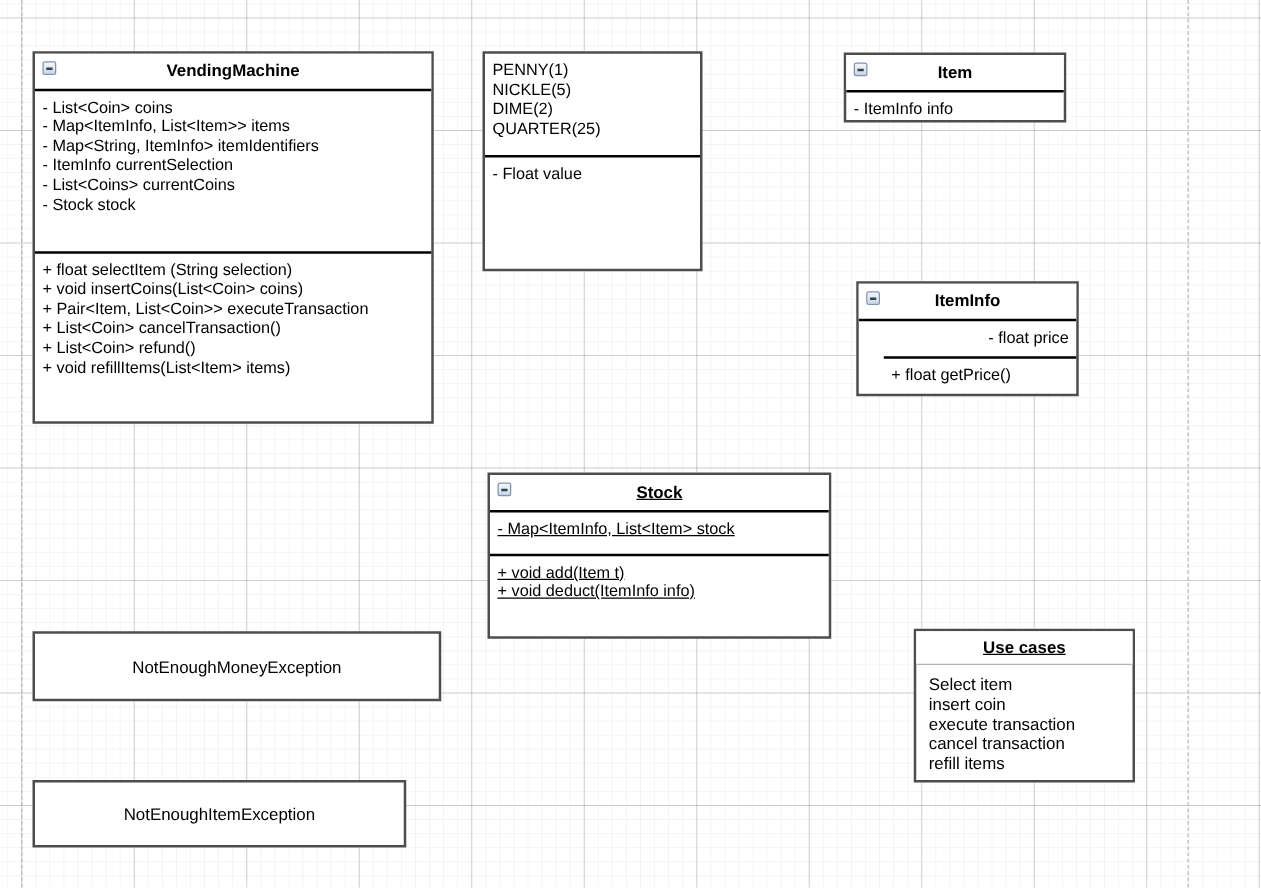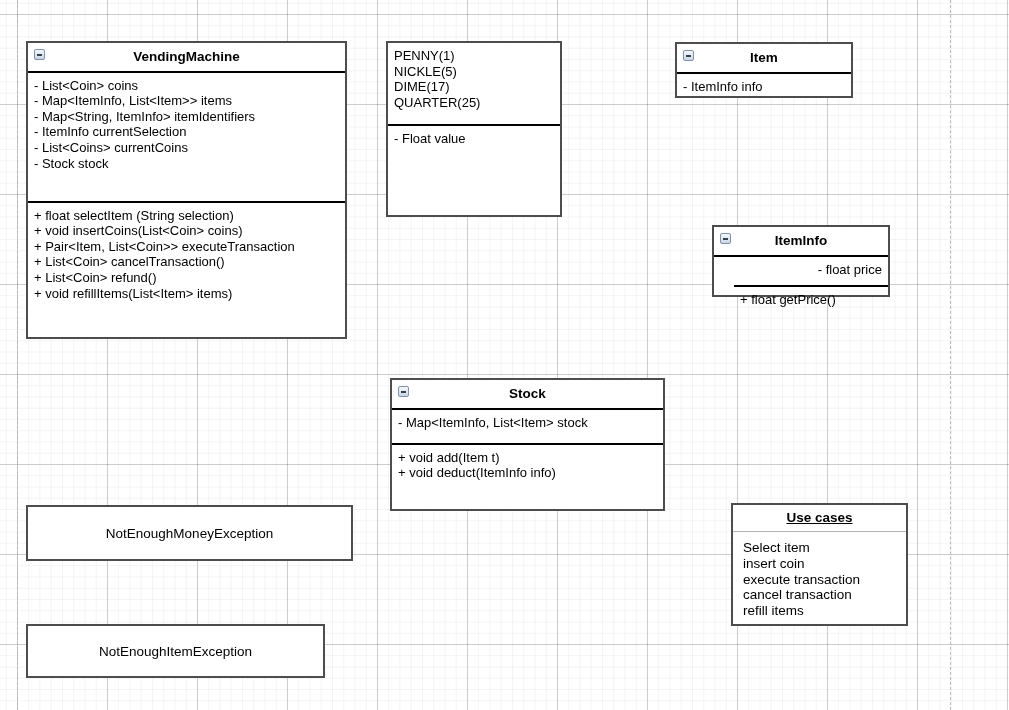--- a/index.html
+++ b/index.html
@@ -140,42 +140,42 @@
   <div class="uml-box" id="box-vending-machine" style="left: 26px; top: 41px; width: 321px; height: 298px;">
     <div class="uml-header">
       <span class="collapse-icon"></span>
       <span class="hdr-line">VendingMachine</span>
     </div>
     <div class="uml-section" id="vm-attrs" style="height: 128px;"><span class="line">- List&lt;Coin&gt; coins</span><span class="line">- Map&lt;ItemInfo, List&lt;Item&gt;&gt; items</span><span class="line">- Map&lt;String, ItemInfo&gt; itemIdentifiers</span><span class="line">- ItemInfo currentSelection</span><span class="line">- List&lt;Coins&gt; currentCoins</span><span class="line">- Stock stock</span></div>
     <div class="uml-section" id="vm-ops" style="height: 139px;"><span class="line">+ float selectItem (String selection)</span><span class="line">+ void insertCoins(List&lt;Coin&gt; coins)</span><span class="line">+ Pair&lt;Item, List&lt;Coin&gt;&gt; executeTransaction</span><span class="line">+ List&lt;Coin&gt; cancelTransaction()</span><span class="line">+ List&lt;Coin&gt; refund()</span><span class="line">+ void refillItems(List&lt;Item&gt; items)</span></div>
   </div>
 
   <div class="uml-box" id="box-coin" style="left: 386px; top: 41px; width: 176px; height: 176px;">
-    <div class="uml-section" id="coin-literals" style="height: 81px;"><span class="line">PENNY(1)</span><span class="line">NICKLE(5)</span><span class="line">DIME(17)</span><span class="line">QUARTER(25)</span></div>
+    <div class="uml-section" id="coin-literals" style="height: 81px;"><span class="line">PENNY(1)</span><span class="line">NICKLE(5)</span><span class="line">DIME(2)</span><span class="line">QUARTER(25)</span></div>
     <div class="uml-section" id="coin-attrs" style="height: 39px;"><span class="line">- Float value</span></div>
   </div>
 
   <div class="uml-box" id="box-item" style="left: 675px; top: 42px; width: 178px; height: 56px;">
     <div class="uml-header">
       <span class="collapse-icon"></span>
       <span class="hdr-line">Item</span>
     </div>
     <div class="uml-section" id="item-attrs" style="height: 27px;"><span class="line">- ItemInfo info</span></div>
   </div>
 
-  <div class="uml-box" id="box-item-info" style="left: 712px; top: 225px; width: 178px; height: 72px;">
+  <div class="uml-box" id="box-item-info" style="left: 685px; top: 225px; width: 178px; height: 92px;">
     <div class="uml-header">
       <span class="collapse-icon"></span>
       <span class="hdr-line">ItemInfo</span>
     </div>
     <div class="uml-section" id="iteminfo-attrs" style="height: 28px; text-align: right;"><span class="line">- float price</span></div>
     <div class="uml-section" id="iteminfo-ops" style="height: 33px; margin-left: 20px;"><span class="line">+ float getPrice()</span></div>
   </div>
 
-  <div class="uml-box" id="box-stock" style="left: 390px; top: 378px; width: 275px; height: 133px;">
+  <div class="uml-box" id="box-stock" style="left: 390px; top: 378px; width: 275px; height: 133px; text-decoration: underline;">
     <div class="uml-header">
       <span class="collapse-icon"></span>
       <span class="hdr-line">Stock</span>
     </div>
     <div class="uml-section" id="stock-attrs" style="height: 33px;"><span class="line">- Map&lt;ItemInfo, List&lt;Item&gt; stock</span></div>
     <div class="uml-section" id="stock-ops" style="height: 69px;"><span class="line">+ void add(Item t)</span><span class="line">+ void deduct(ItemInfo info)</span></div>
   </div>
 
   <div class="plain-box" id="box-exc-money" style="left: 26px; top: 505px; width: 327px; height: 56px;">
     <span>NotEnoughMoneyException</span>

